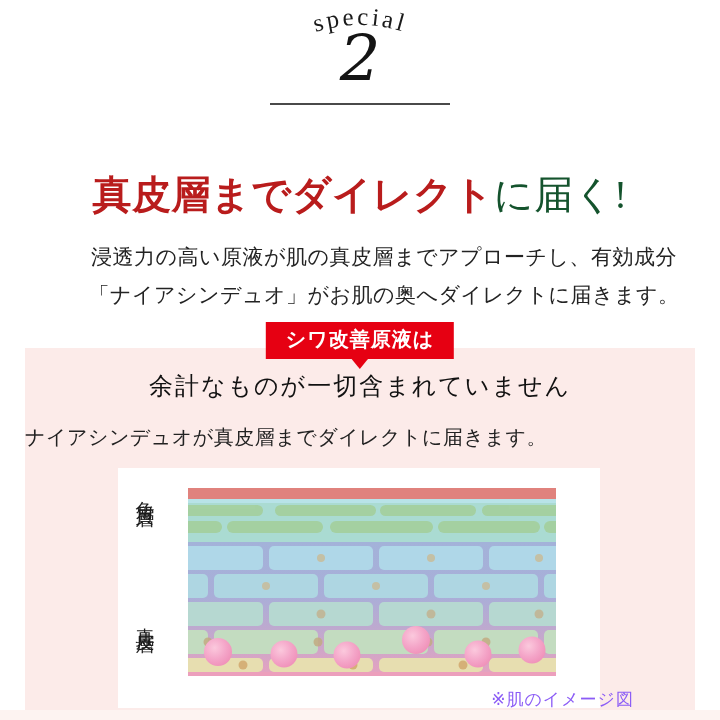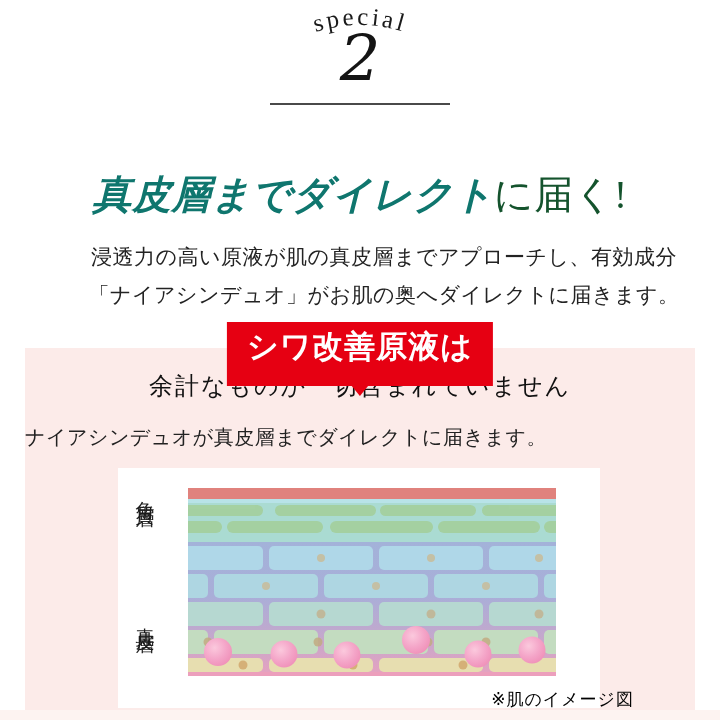--- a/index.html
+++ b/index.html
@@ -13,48 +13,48 @@
   .special-num{position:absolute;left:0;right:0;top:24px;text-align:center;
         font-family:"DejaVu Serif","Liberation Serif",serif;font-style:italic;
         font-size:64px;line-height:70px;color:#141414;}
   .rule{position:absolute;left:270px;top:103px;width:180px;height:1.5px;background:#4a4a4a;}
 
   
   .h1{position:absolute;left:0;right:0;top:124px;text-align:center;font-size:29px;
       font-weight:500;letter-spacing:1.5px;color:#161616;}
   .h2{position:absolute;left:0;right:0;top:168px;text-align:center;font-size:39px;
       letter-spacing:0.5px;font-family:"Liberation Serif","DejaVu Serif",serif;}
-  .h2 .red{color:#0f766e;font-weight:700;font-style:italic;}
+  .h2 .red{color:#b91c1c;font-weight:700;}
   .h2 .blk{color:#14532d;font-weight:500;}
 
   .bodytext{position:absolute;left:0;right:0;top:238px;text-align:center;font-size:21px;
       line-height:38px;color:#232323;letter-spacing:0.5px;margin-left:48px;}
 
   
   .panel{position:absolute;left:25px;top:348px;width:670px;height:362px;background:#fcebe9;}
   .badge{position:absolute;left:50%;transform:translateX(-50%);top:-26px;background:#e60012;
-      color:#ffffff;font-size:31px;font-weight:700;letter-spacing:1px;
-      padding:4px 20px 18px;white-space:nowrap;z-index:3;}
+      color:#ffffff;font-size:20px;font-weight:700;letter-spacing:1px;
+      padding:4px 20px 6px;white-space:nowrap;z-index:3;}
   .badge:after{content:"";position:absolute;left:50%;transform:translateX(-50%);bottom:-10px;
       width:0;height:0;border-left:9px solid transparent;border-right:9px solid transparent;
       border-top:11px solid #e60012;}
   .panel-title{position:absolute;left:0;right:0;top:22px;text-align:center;font-size:24px;
       letter-spacing:2px;color:#111;font-weight:500;
       font-family:"Liberation Serif","DejaVu Serif",serif;}
   .panel-sub{position:absolute;left:0;right:0;top:76px;text-align:left;font-size:20px;
       color:#222;letter-spacing:0.5px;}
 
   
   .card{position:absolute;left:93px;top:120px;width:482px;height:240px;background:#ffffff;}
   .vlabel{position:absolute;left:14px;writing-mode:vertical-rl;text-orientation:mixed;
       font-size:19px;letter-spacing:4px;color:#1a1a1a;font-weight:500;}
   .vlabel.top{top:18px;}
   .vlabel.bottom{top:144px;}
   .illus{position:absolute;left:70px;top:20px;}
-  .caption{position:absolute;right:-34px;top:220px;font-size:17px;color:#000000;
+  .caption{position:absolute;right:-34px;top:220px;font-size:17px;color:#8b5cf6;
       letter-spacing:1px;white-space:nowrap;}
 
   .bottom-strip{position:absolute;left:0;top:710px;width:720px;height:10px;background:#fdf3f1;}
 </style>
 </head>
 <body>
 
 <div id="page">
 
   <svg class="special-arc" width="170" height="46" viewBox="0 0 170 46">

